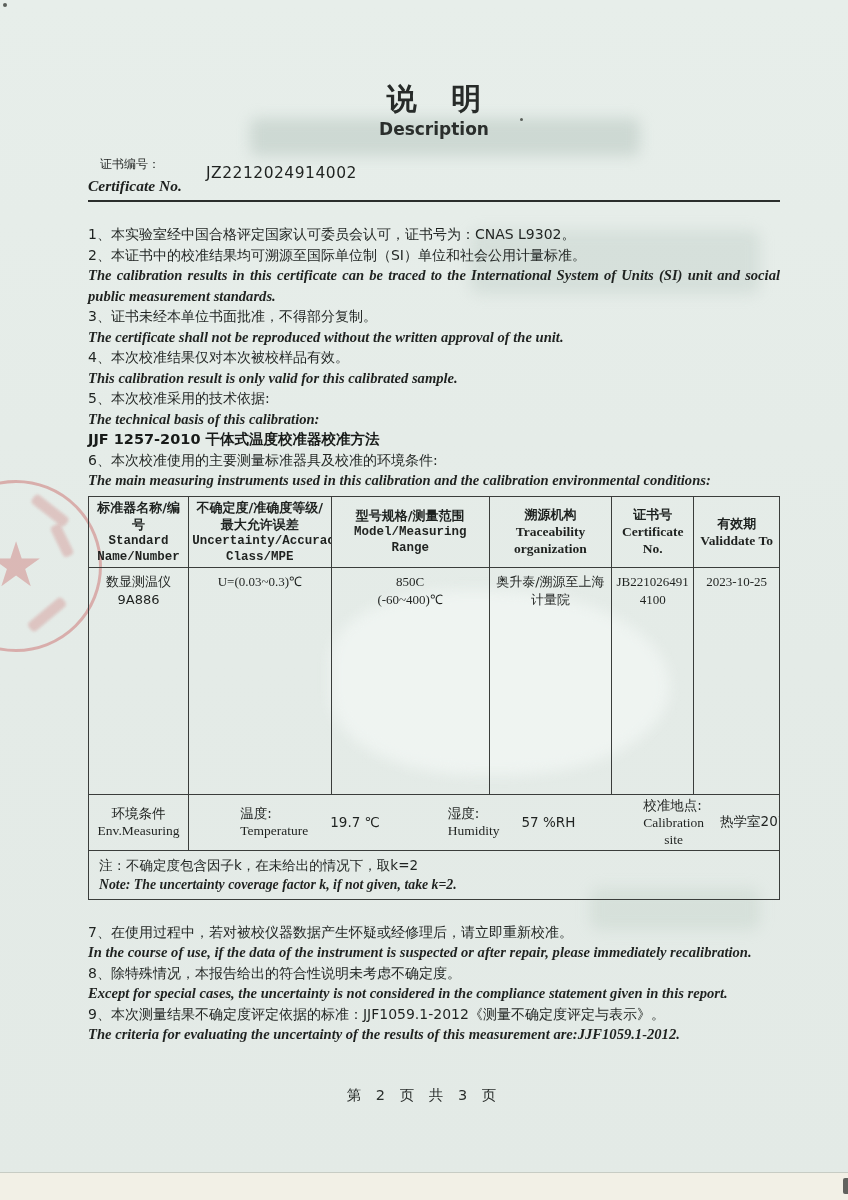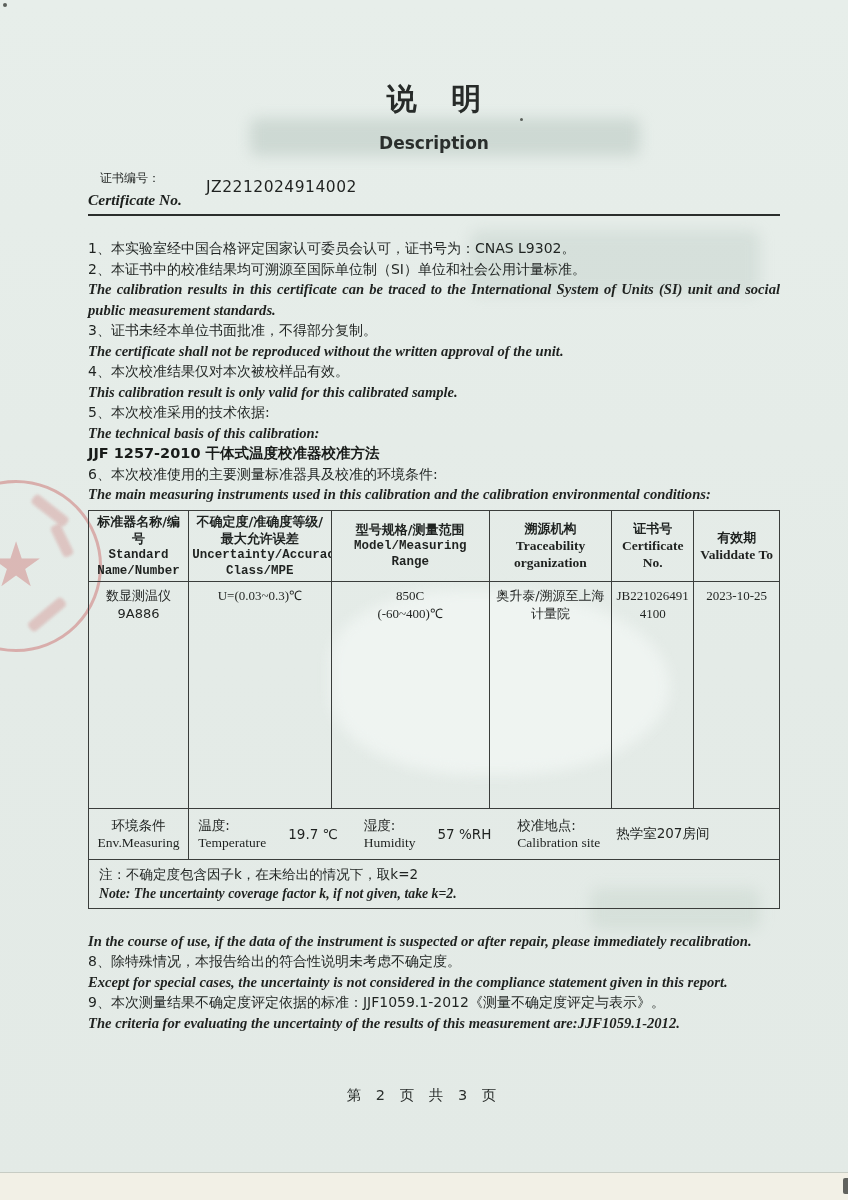--- a/index.html
+++ b/index.html
@@ -50,21 +50,21 @@
   .stamp .t3{left:92px;top:126px;width:44px;height:11px;transform:rotate(-40deg);}
 
   .doc{position:absolute;left:88px;top:82px;width:692px;color:#1f2220;}
 
   .title-cn{
     text-align:center;font-size:30px;font-weight:bold;letter-spacing:12px;
     color:#272b29;line-height:34px;text-indent:12px;
   }
   .title-en{
     text-align:center;font-size:17px;font-weight:bold;color:#2a2e2c;
-    line-height:22px;margin-top:16px;
+    line-height:22px;margin-top:2px;
   }
   .cert-row{display:flex;align-items:center;margin-top:12px;height:46px;}
   .cert-labels{width:118px;}
   .cert-label-cn{font-size:12px;line-height:22px;color:#22262­4;margin-left:12px;}
   .cert-label-en{
     font-family:"Liberation Serif",serif;font-style:italic;font-weight:bold;
     font-size:15.5px;line-height:22px;color:#1d201e;
   }
   .cert-number{font-size:15.5px;letter-spacing:.5px;color:#22262­4;margin-left:0;position:relative;top:-2px;}
   .rule{border:none;border-top:2.5px solid #2b2e2c;margin:2px 0 0 0;}
@@ -96,21 +96,21 @@
   }
   tr.data-row td{vertical-align:top;padding-top:5px;font-size:13px;line-height:18px;}
   .pre{white-space:pre-line;}
   .brk{word-break:break-all;text-align:left;padding-left:4px;}
   .serif{font-family:"Liberation Serif",serif;}
 
   tr.env-row td{height:46px;}
   .env-label .cn{font-size:13.5px;line-height:18px;}
   .env-label .en{font-family:"Liberation Serif",serif;font-size:13.5px;line-height:18px;}
   .env-flex{display:flex;align-items:center;justify-content:flex-start;gap:0;padding:0 6px;}
-  .env-group{text-align:center;}
+  .env-group{text-align:center;margin-left:42px;}
   .env-group .cn{font-size:13.5px;line-height:17px;text-align:left;}
   .env-group .en{font-family:"Liberation Serif",serif;font-size:13.5px;line-height:17px;}
   .env-val{font-size:13.5px;padding:0 26px 0 22px;white-space:nowrap;}
   .env-site-val{font-size:13.5px;padding-left:16px;white-space:nowrap;}
 
   tr.note-row td{text-align:left;padding:4px 10px;height:40px;}
   .note-cn{font-size:13.5px;line-height:19px;color:#1f2321;}
   .note-en{
     font-family:"Liberation Serif",serif;font-style:italic;font-weight:bold;
     font-size:13.8px;line-height:19px;color:#14171­5;
@@ -249,20 +249,21 @@
       <tr class="note-row">
         <td colspan="6">
           <div class="note-cn">注：不确定度包含因子k，在未给出的情况下，取k=2</div>
           <div class="note-en">Note: The uncertainty coverage factor k, if not given, take k=2.</div>
         </td>
       </tr>
     </tbody>
       </table>
 
     <div class="items">
+      <div class="line-cn">7、在使用过程中，若对被校仪器数据产生怀疑或经修理后，请立即重新校准。</div>
       <div class="line-en">In the course of use, if the data of the instrument is suspected or after repair, please immediately recalibration.</div>
       <div class="line-cn">8、除特殊情况，本报告给出的符合性说明未考虑不确定度。</div>
       <div class="line-en">Except for special cases, the uncertainty is not considered in the compliance statement given in this report.</div>
       <div class="line-cn">9、本次测量结果不确定度评定依据的标准：JJF1059.1-2012《测量不确定度评定与表示》。</div>
       <div class="line-en">The criteria for evaluating the uncertainty of the results of this measurement are:JJF1059.1-2012.</div>
     </div>
 
   </div>
 
   <div class="footer">第 2 页 共 3 页</div>

